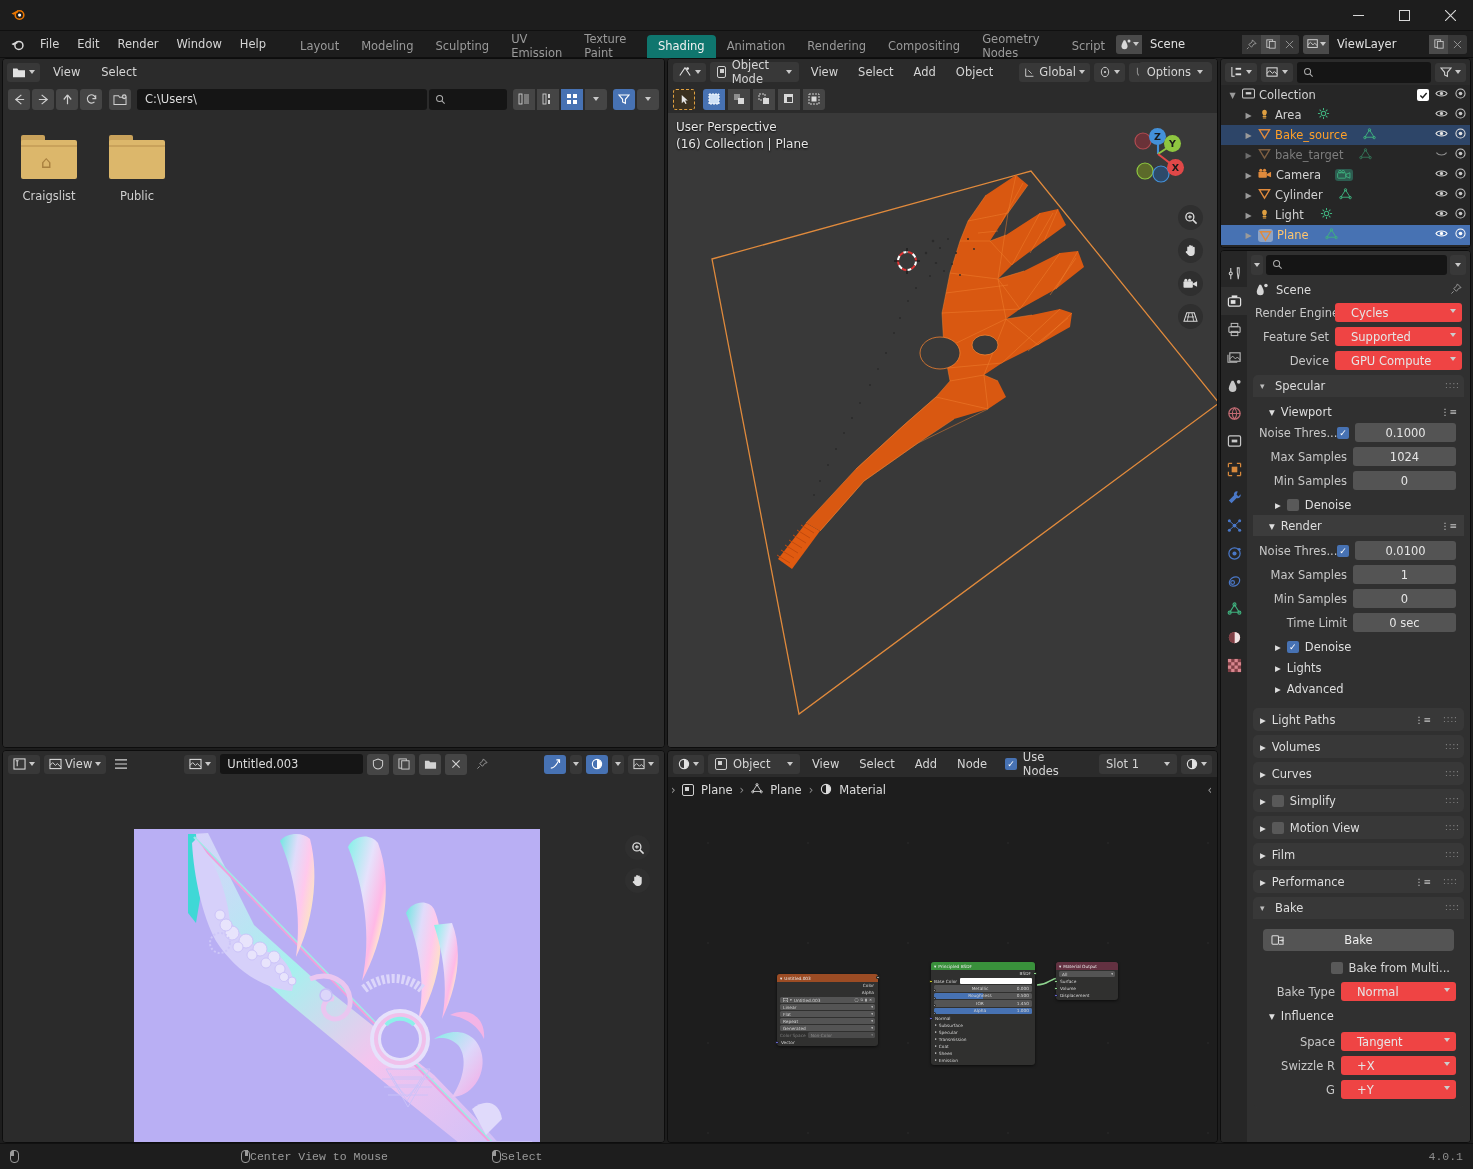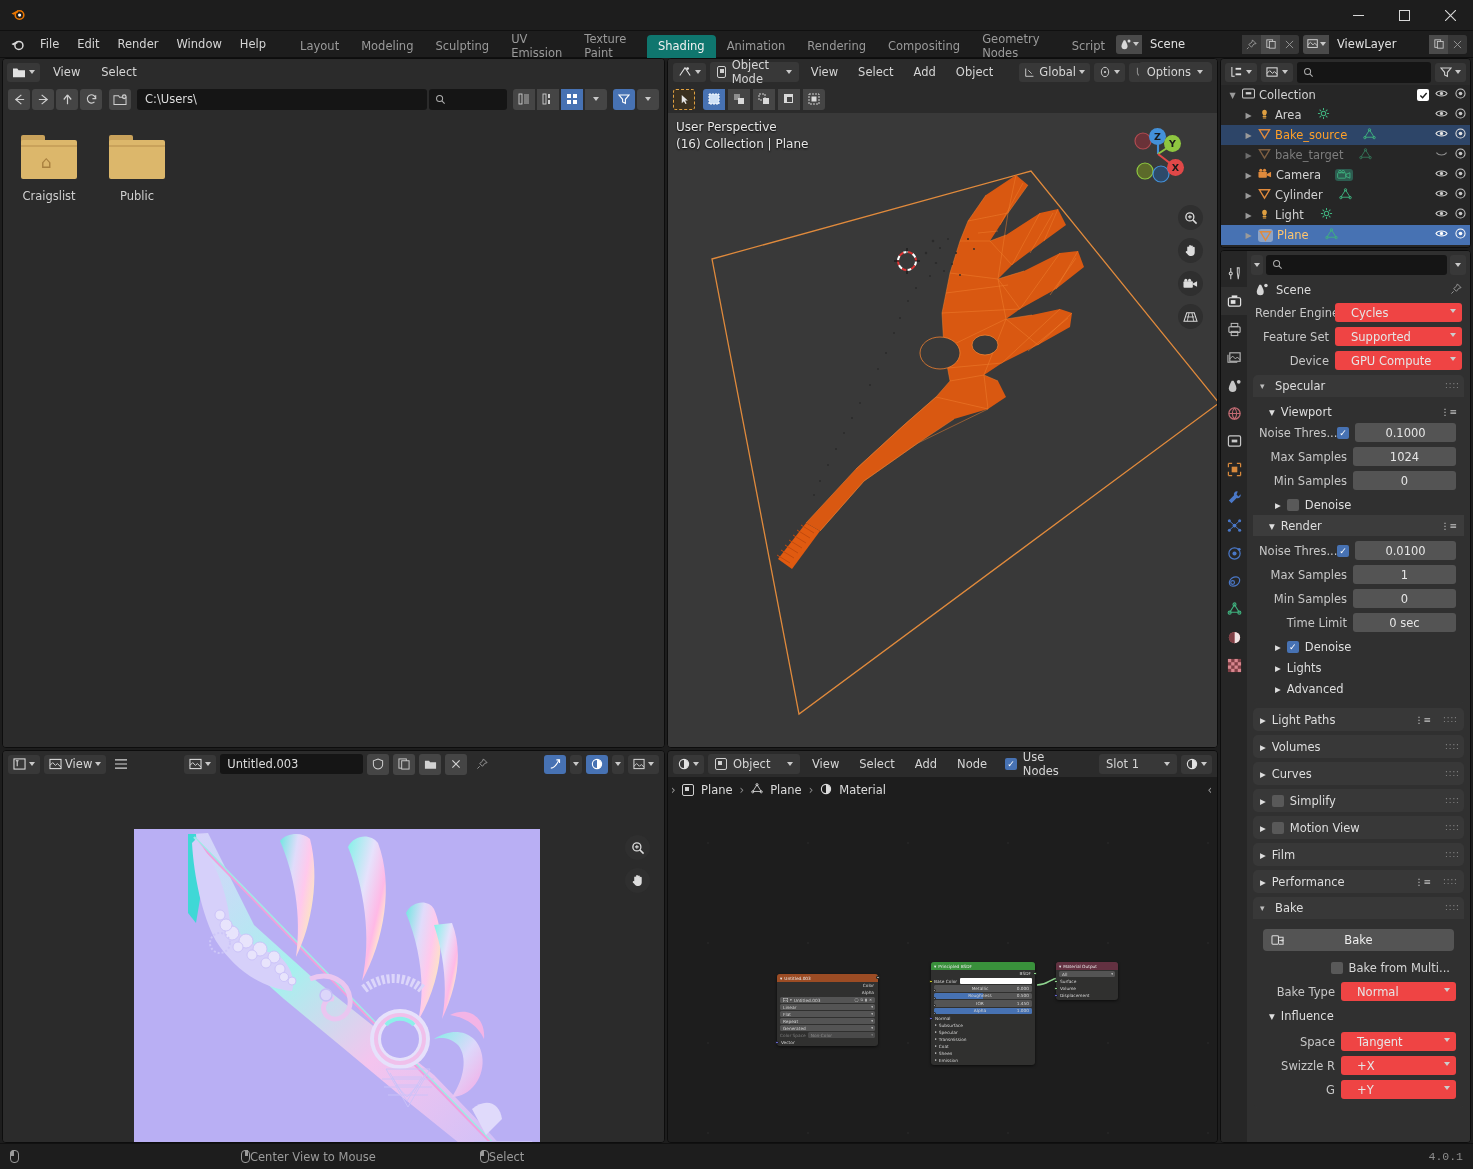--- a/index.html
+++ b/index.html
@@ -144,21 +144,21 @@
   .node-hdr{ height:8px;display:flex;align-items:center;gap:2px;padding:0 3px;border-radius:3px 3px 0 0;font-size:4.3px;color:#e7e7e7;}
   .node-rowtxt{ padding:1px 4px; display:flex; justify-content:space-between; font-size:4.3px;}
   .node-field{ margin:1px 3px; height:6px;background:#545454;border-radius:1.5px;display:flex;align-items:center;padding:0 3px;font-size:4.3px;position:relative;}
   .node-slider{ margin:1px 3px;height:6.5px;background:#545454;border-radius:1.5px;display:flex;align-items:center;justify-content:space-between;padding:0 3px;font-size:4.3px;position:relative;overflow:hidden;}
   .node-slider .fill{ position:absolute;left:0;top:0;bottom:0;background:#4772b3;}
   .node-slider span{ position:relative;z-index:2;}
   .sock{ position:absolute;width:3.2px;height:3.2px;border-radius:50%;border:.4px solid #191919;}
 
   
   #statusbar{ position:absolute;left:0;bottom:0;right:0;height:26px;background:#1d1d1d;display:flex;align-items:center;gap:0px;padding:0 10px;font-size:11.5px;color:#9b9b9b;border-top:1px solid #111;}
-  .sb-item{ display:flex;align-items:center;margin-right:36px;}
+  .sb-item{ display:flex;align-items:center;margin-right:36px;font-family:Liberation Mono, monospace;}
   .mouse-ico{ width:9px;height:13px;border:1.3px solid #9b9b9b;border-radius:4px;position:relative;}
   .mouse-ico.left::before{content:'';position:absolute;left:-1.3px;top:-1.3px;width:4.5px;height:6px;background:#9b9b9b;border-radius:4px 0 0 0;}
   .mouse-ico.mid::before{content:'';position:absolute;left:2.7px;top:-1.3px;width:3px;height:6px;background:#9b9b9b;}
   #sb-version{ margin-left:auto; color:#8d8d8d;font-family:Liberation Mono, monospace;}
 </style>
 </head>
 <body>
 
 <div id="titlebar">
   <span class="blender-logo">

